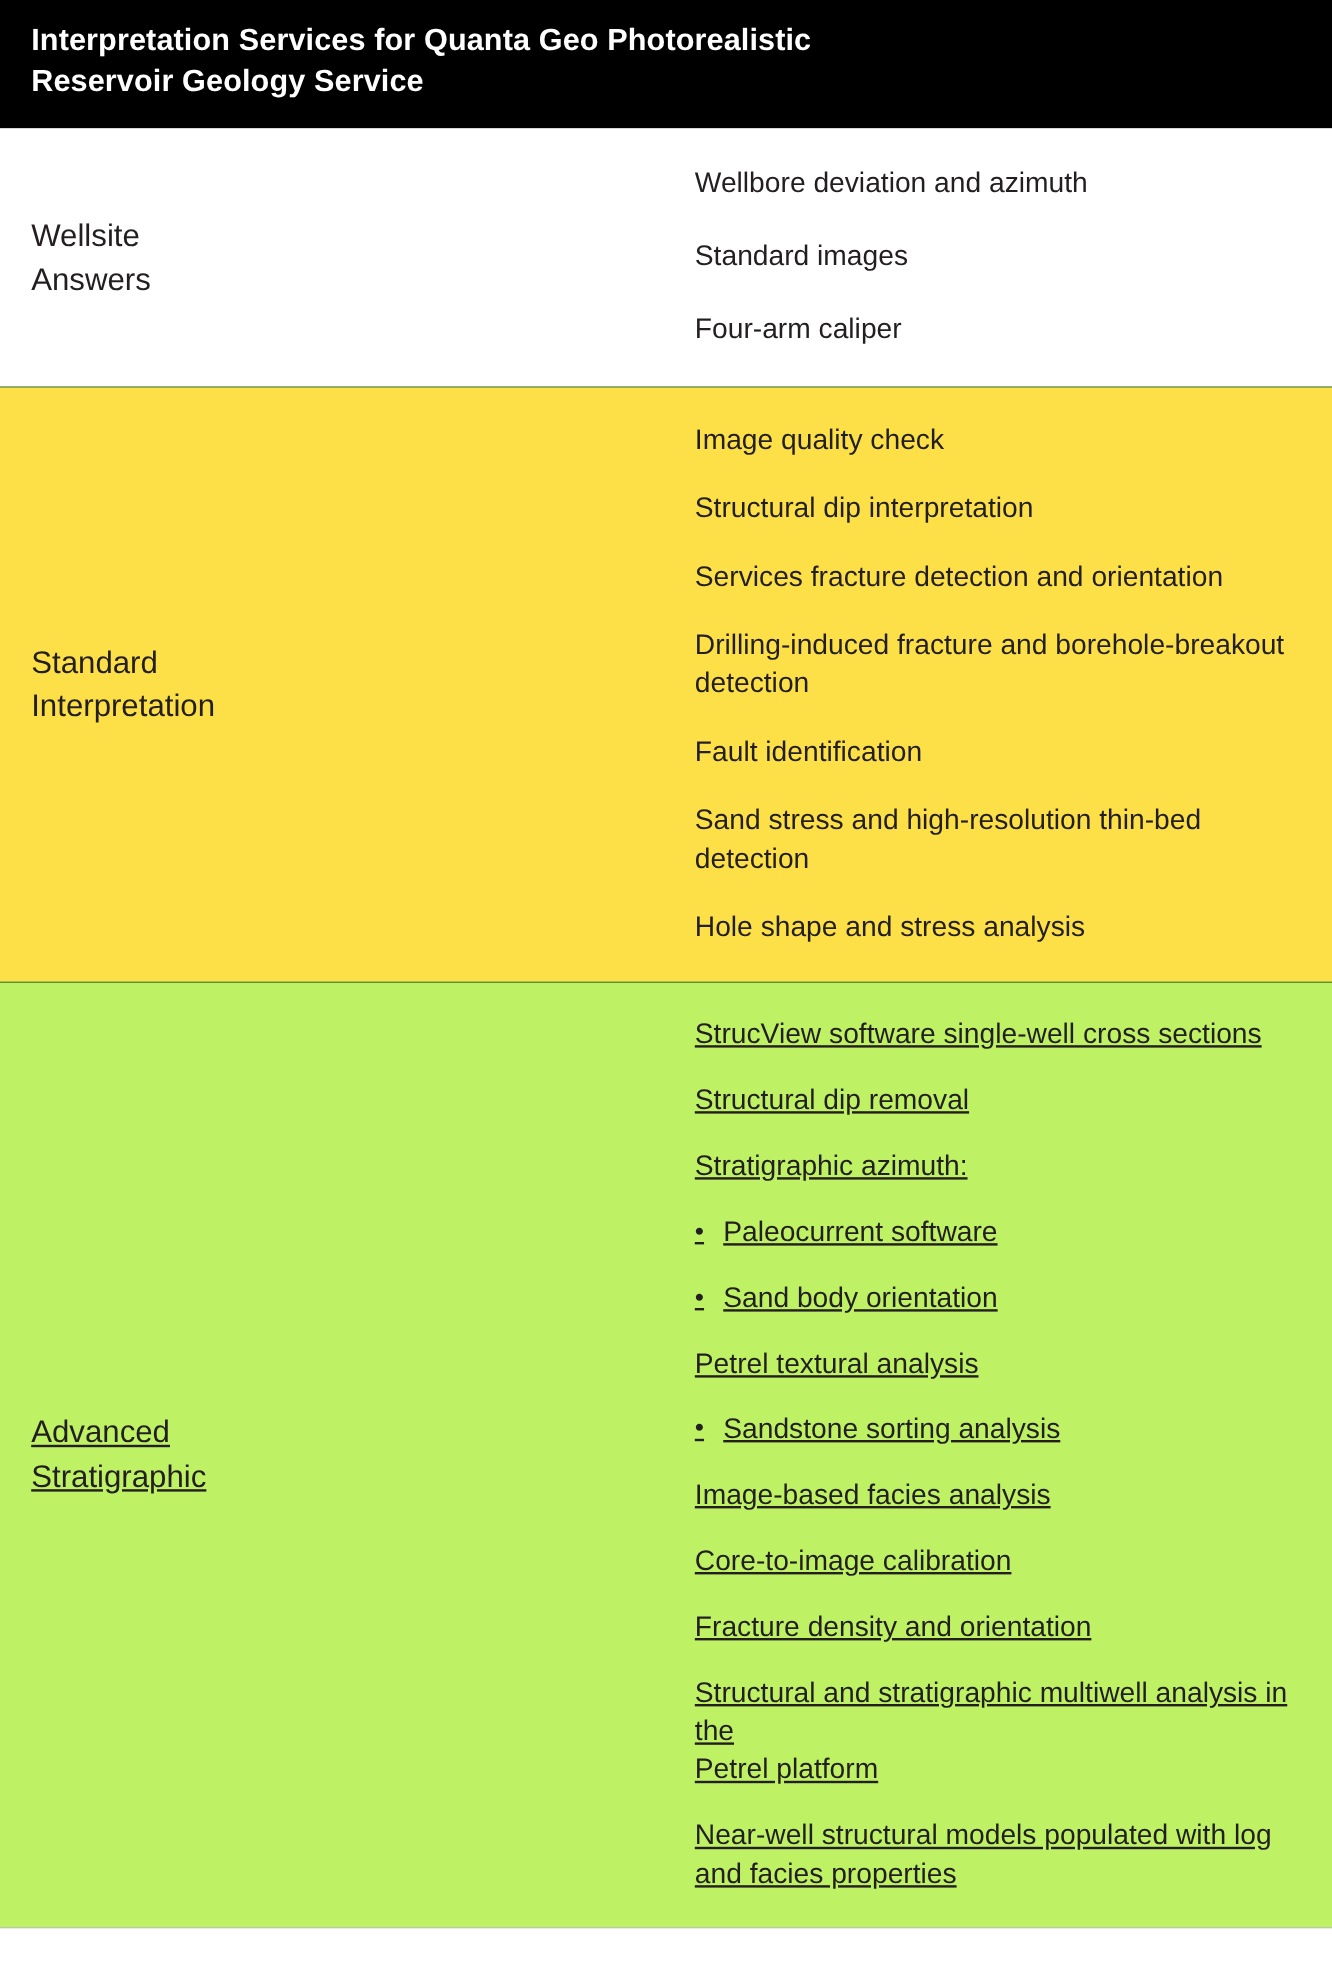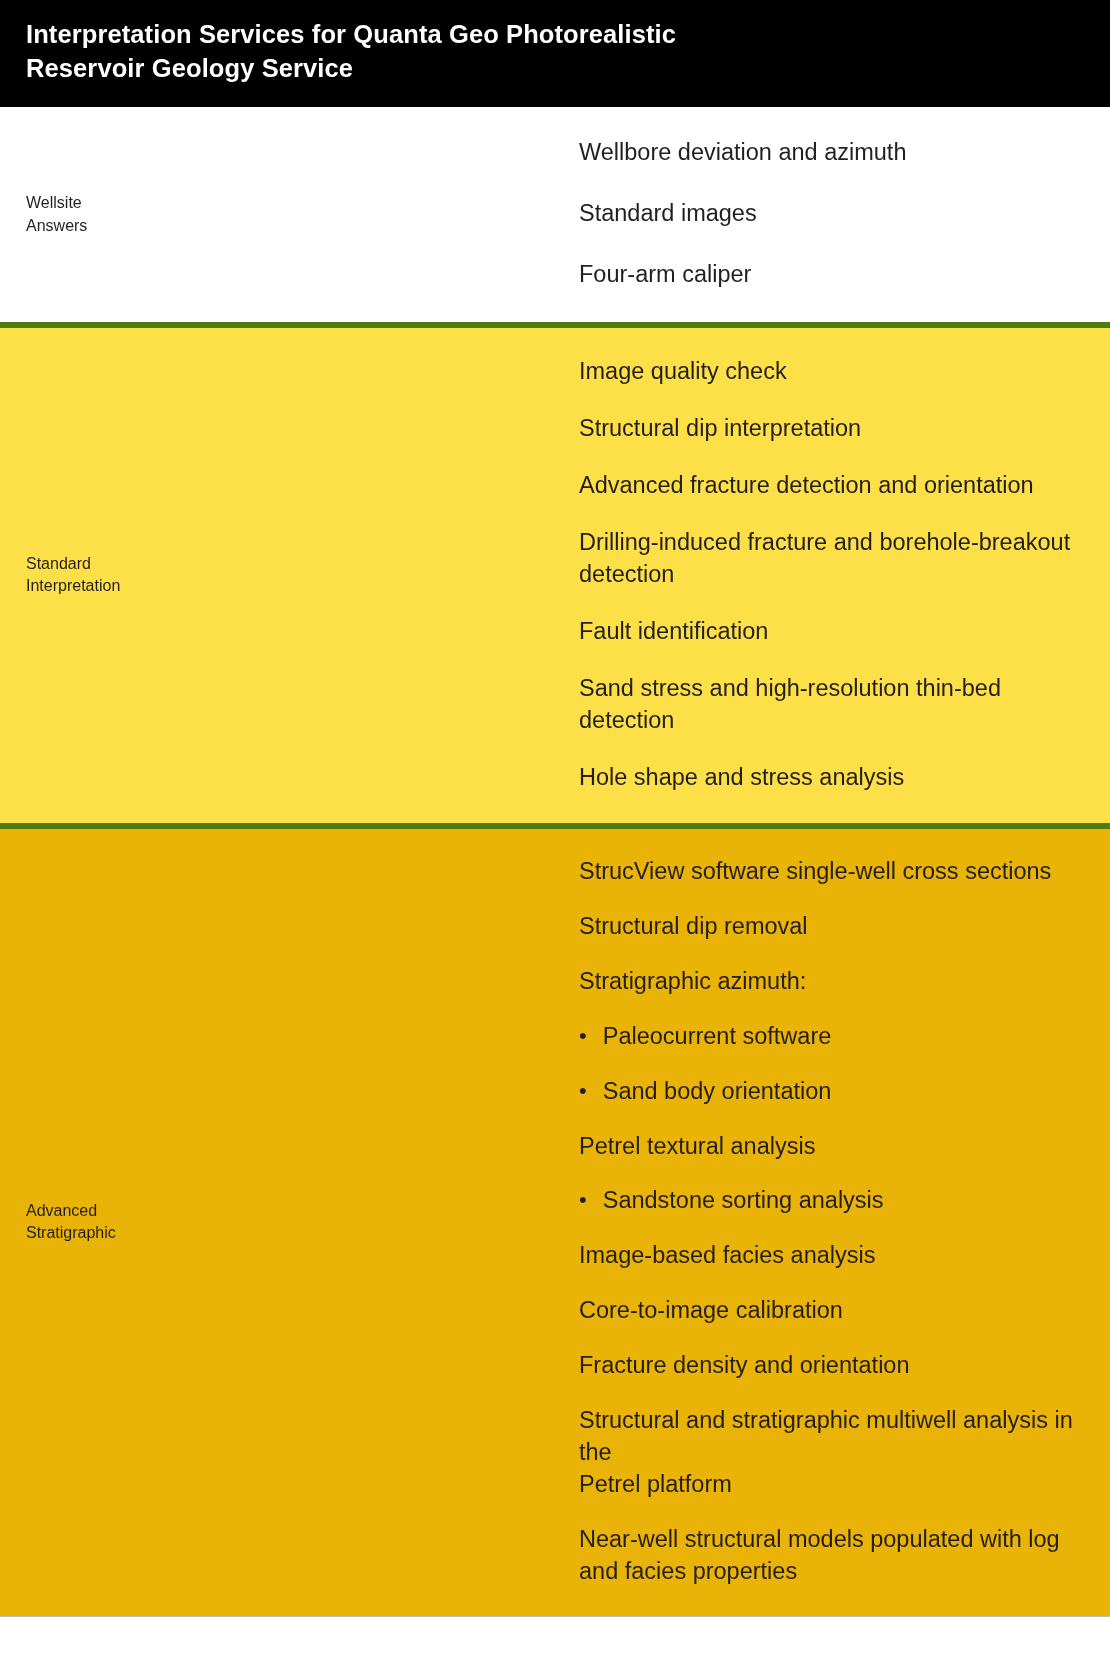--- a/index.html
+++ b/index.html
@@ -32,21 +32,21 @@
     line-height: 1.32;
     letter-spacing: 0.1px;
   }
   .header-title {
     white-space: pre-line;
   }
   .cat-cell {
     width: 252px;
     vertical-align: middle;
     padding: 10px 10px 10px 26px;
-    font-size: 16px;
+    font-size: 26px;
     line-height: 1.42;
     color: #231f20;
     white-space: pre-line;
     font-weight: normal;
   }
   .items-cell {
     vertical-align: middle;
     padding: 16px 20px 16px 24px;
     font-size: 23.5px;
     line-height: 1.36;
@@ -55,24 +55,25 @@
   .group-wellsite .cat-cell,
   .group-wellsite .items-cell {
     background: #ffffff;
   }
   .group-standard .cat-cell,
   .group-standard .items-cell {
     background: #fde047;
   }
   .group-advanced .cat-cell,
   .group-advanced .items-cell {
-    background: #eab308;
+    background: #bef264;
+    text-decoration: underline;
   }
   .group-row > td {
-    border-bottom: 6px solid #4d7c0f;
+    border-bottom: 1px solid #4d7c0f;
   }
   .group-last > td {
     border-bottom: 1px solid #bcbcbc;
   }
   .item {
     padding: 10px 0 11px 0;
     white-space: pre-line;
   }
   .item.sub {
     padding-left: 4px;
@@ -113,21 +114,21 @@
           <div class="item">Four-arm caliper</div>
         </td>
       </tr>
 
       <tr class="group-row group-standard">
         <td class="cat-cell">Standard
 Interpretation</td>
         <td class="items-cell">
           <div class="item">Image quality check</div>
           <div class="item">Structural dip interpretation</div>
-          <div class="item">Advanced fracture detection and orientation</div>
+          <div class="item">Services fracture detection and orientation</div>
           <div class="item">Drilling-induced fracture and borehole-breakout detection</div>
           <div class="item">Fault identification</div>
           <div class="item">Sand stress and high-resolution thin-bed detection</div>
           <div class="item">Hole shape and stress analysis</div>
         </td>
       </tr>
 
       <tr class="group-row group-advanced group-last">
         <td class="cat-cell">Advanced
 Stratigraphic</td>

